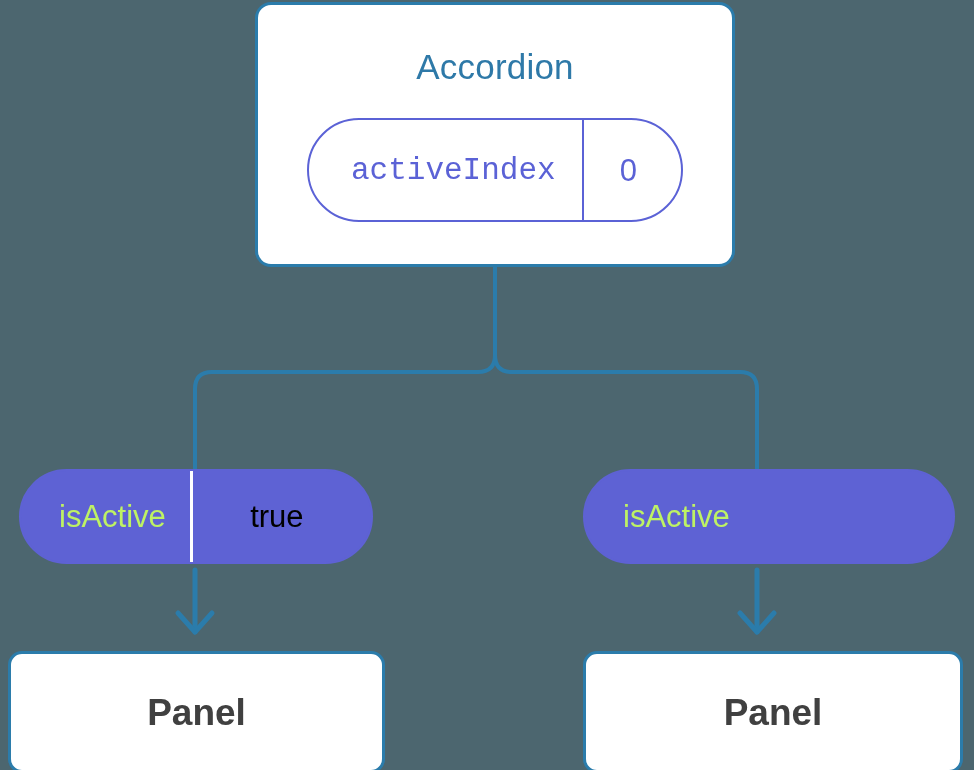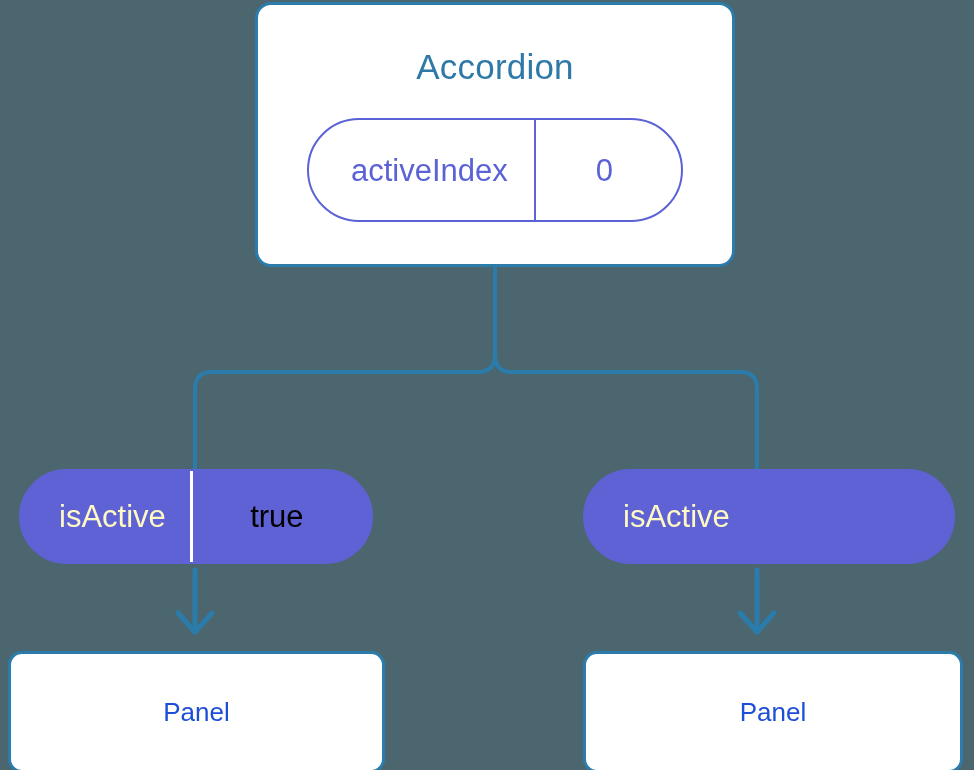--- a/index.html
+++ b/index.html
@@ -81,35 +81,36 @@
 
   
   .pill--outline {
     border: 2px solid #5b62d6;
     background: transparent;
   }
   .pill--outline .pill-key {
     color: #5b62d6;
     flex: 0 0 auto;
     padding: 0 26px 0 42px;
+    font-family: Liberation Mono, monospace;
   }
   .pill--outline .pill-val {
     color: #5b62d6;
     flex: 1 1 auto;
     border-left: 2px solid #5b62d6;
     padding: 0 34px 0 26px;
   }
 
   
   .pill--filled {
     background: #5e62d4;
     border: 2px solid #5e62d4;
   }
   .pill--filled .pill-key {
-    color: #fef9c3;
+    color: #bef264;
     flex: 0 0 auto;
     padding: 0 24px 0 38px;
   }
   .pill--filled .pill-val {
     color: #000000;
     flex: 1 1 auto;
     border-left: 3px solid #ffffff;
     padding: 0 34px 0 24px;
   }
 
@@ -137,23 +138,23 @@
     position: absolute;
     background: #ffffff;
     border: 3px solid #2b7cab;
     border-radius: 14px;
     box-sizing: border-box;
     display: flex;
     align-items: center;
     justify-content: center;
   }
   .panel-title {
-    color: #1d4ed8;
-    font-size: 26px;
-    font-weight: 400;
+    color: #404040;
+    font-size: 37px;
+    font-weight: 700;
     line-height: 1;
     user-select: none;
   }
   #panel-left {
     left: 8px;
     top: 651px;
     width: 377px;
     height: 122px;
   }
   #panel-right {

